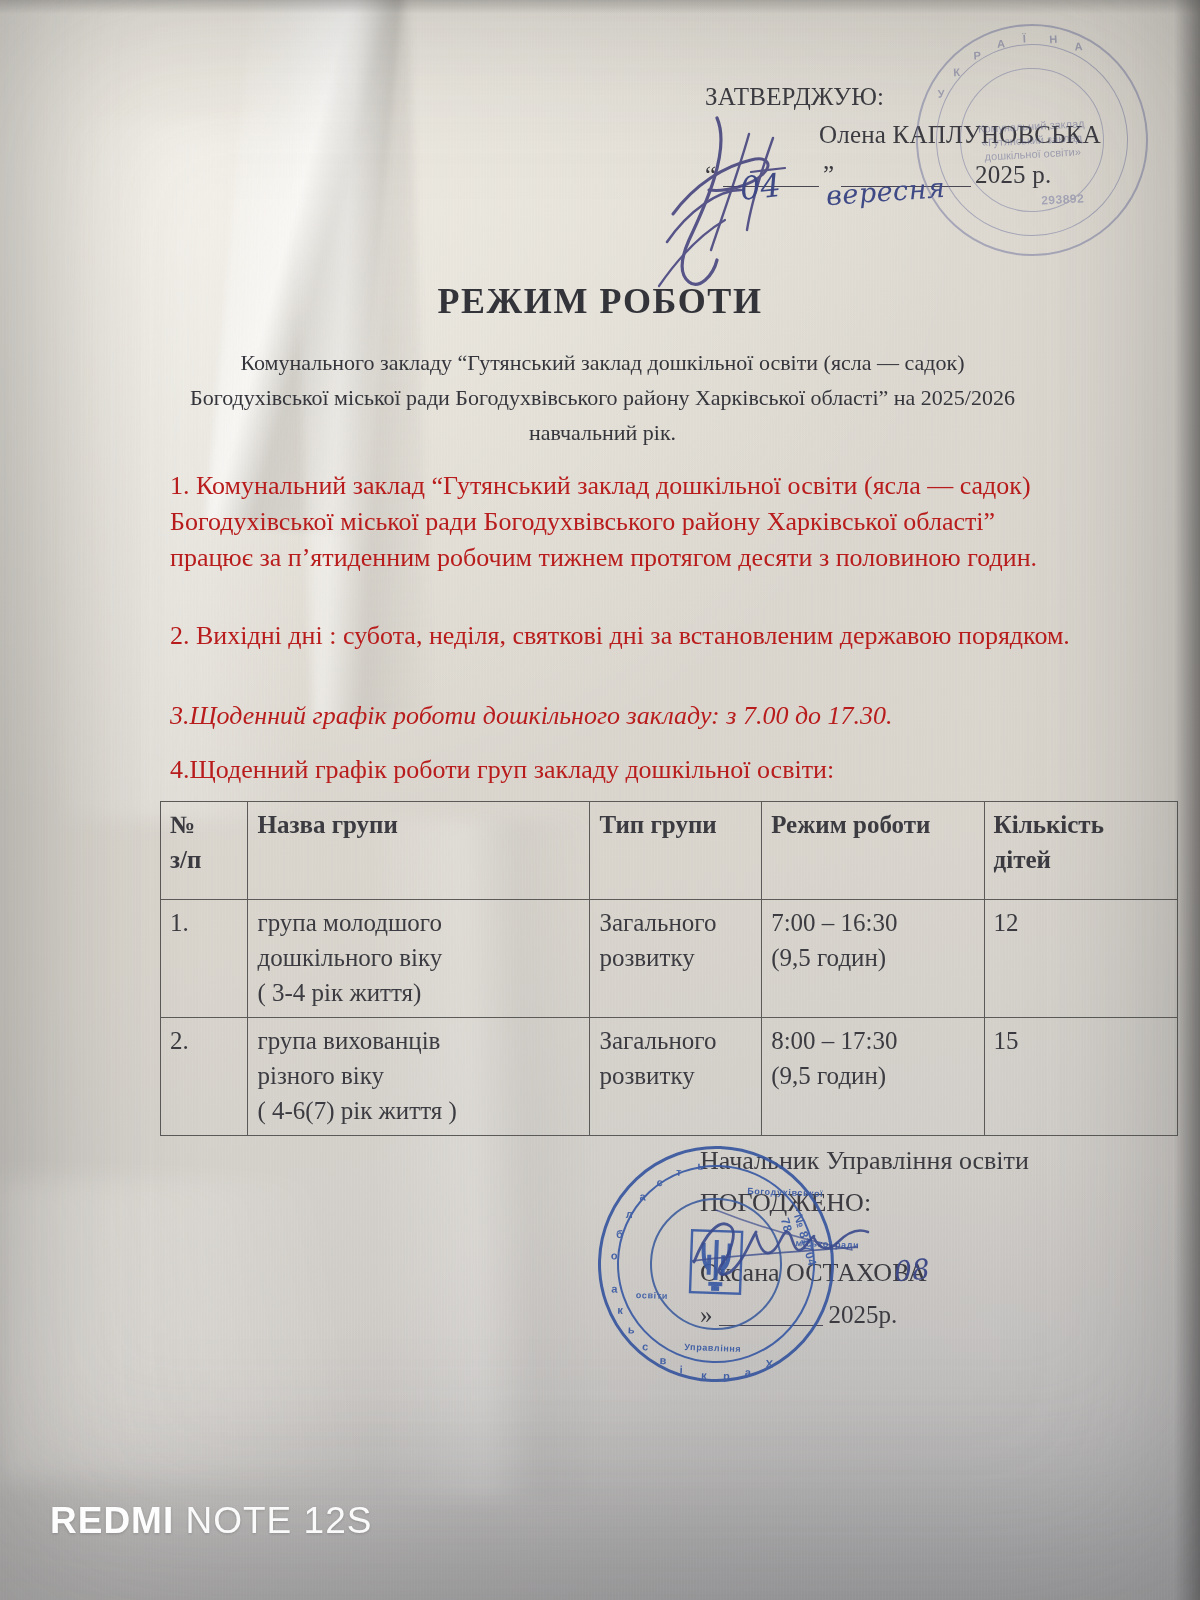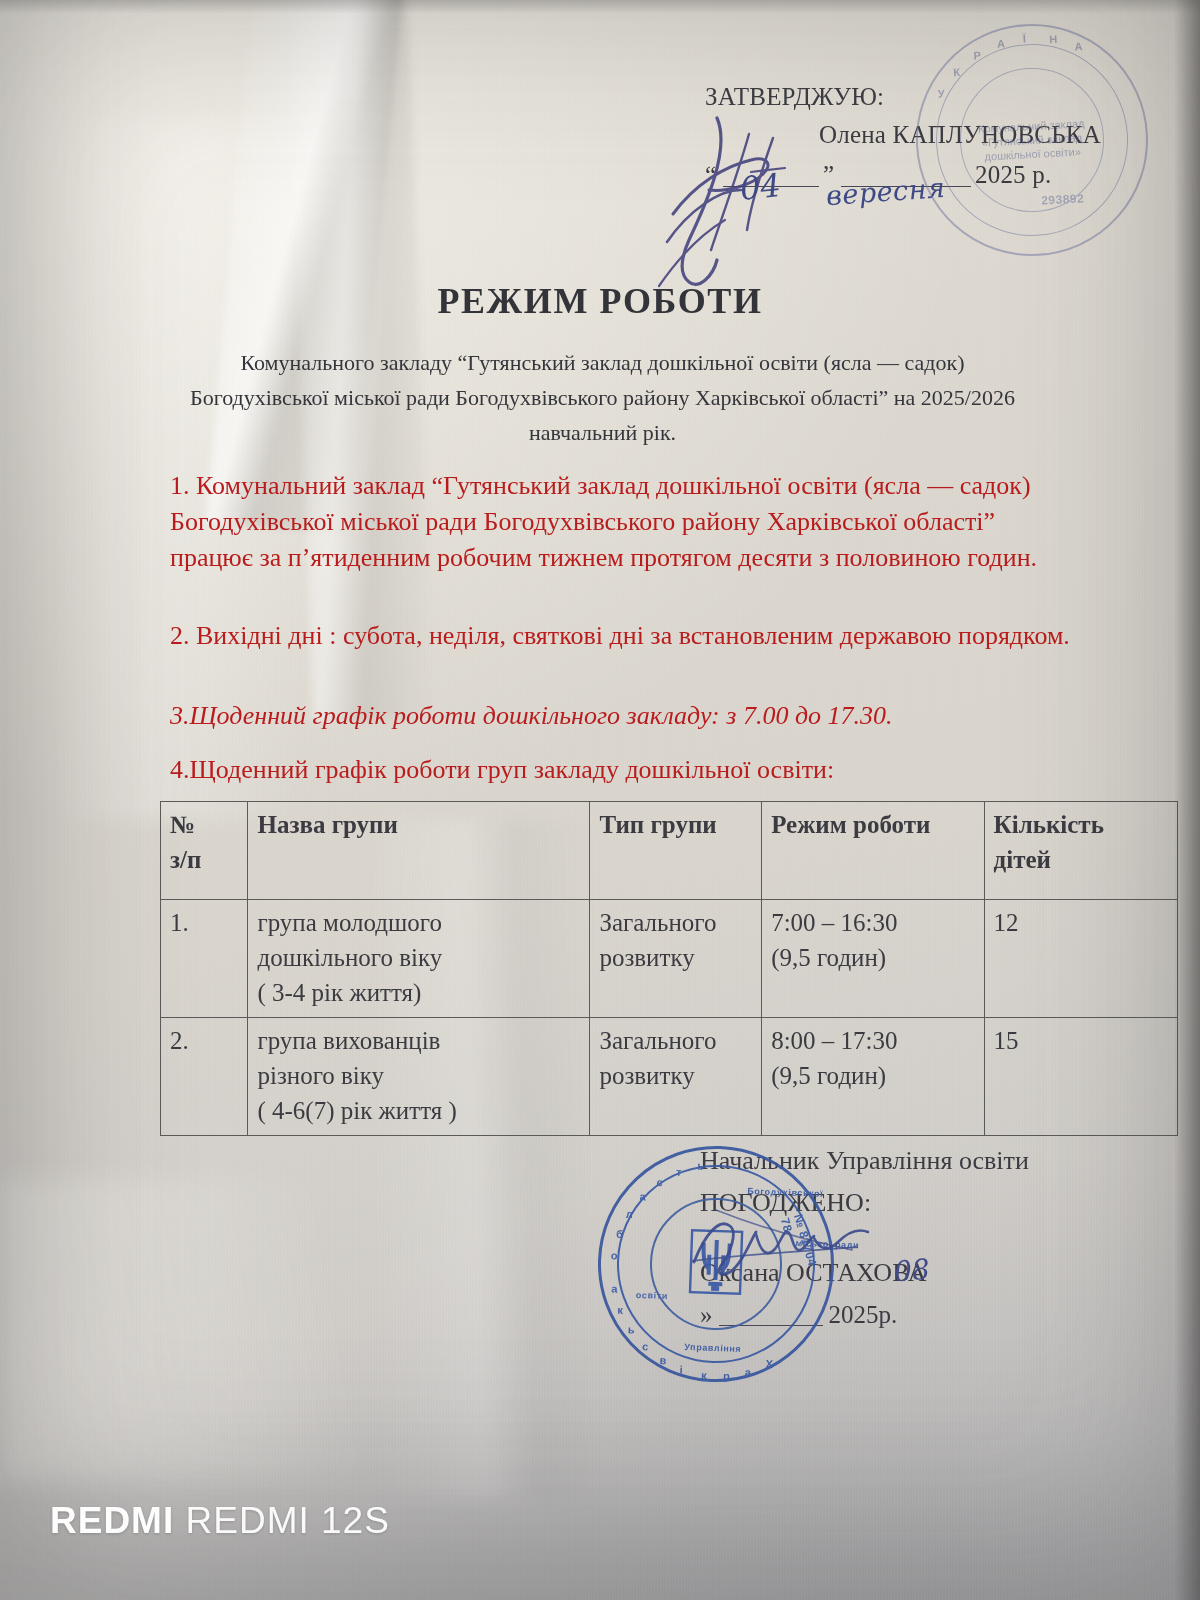--- a/index.html
+++ b/index.html
@@ -373,15 +373,15 @@
     </svg>
     <div class="hand" style="left:894px;top:1254px;font-size:28px;transform:rotate(-5deg);">08</div>
 
   </div>
 
   <div class="edge-right"></div>
   <div class="edge-top"></div>
   <div class="vignette"></div>
 
   <div class="watermark">
-    <b>REDMI</b><span>&nbsp;</span><span>REDMI 12S</span>
+    <b>REDMI</b><span>&nbsp;</span><span>NOTE 12S</span>
   </div>
 </div>
 
 </body></html>

